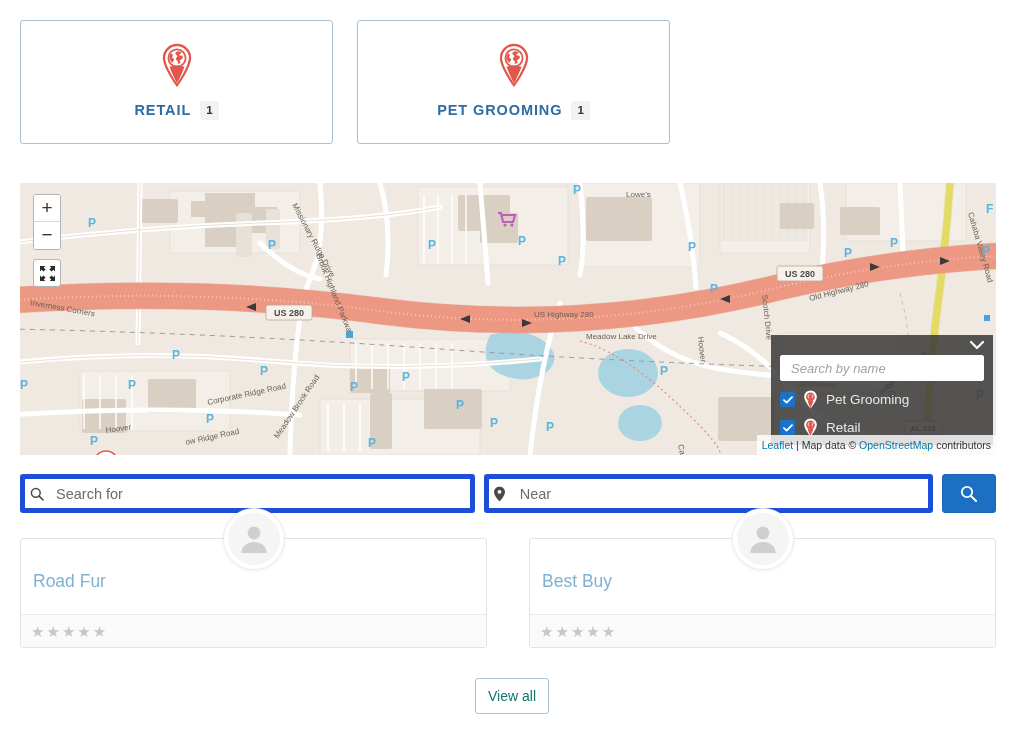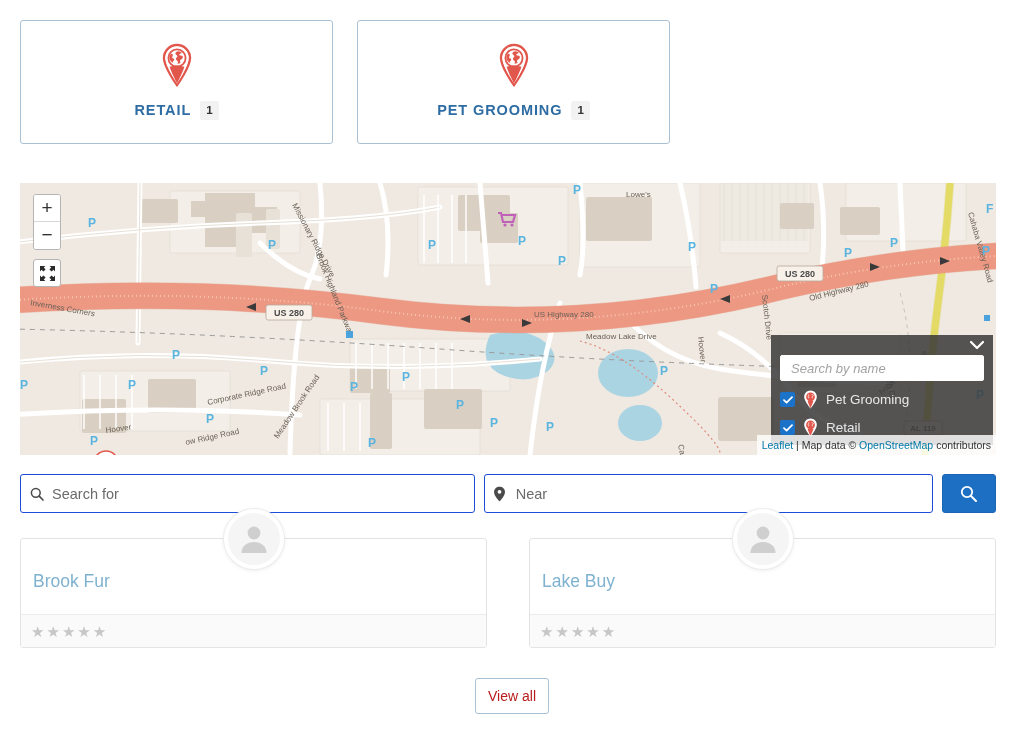--- a/index.html
+++ b/index.html
@@ -102,21 +102,21 @@
   
   .search-row {
     position: absolute; left: 20px; top: 474px; width: 976px; height: 39px;
     display: flex; gap: 9px;
   }
   .inp-wrap { position: relative; }
   .inp-wrap.a { width: 459px; }
   .inp-wrap.b { width: 453px; text-decoration: underline; }
   .inp {
     width: 100%; height: 39px;
-    border: 1px solid #1d4ed8; border-radius: 3px;
+    border: 5px solid #1d4ed8; border-radius: 3px;
     padding: 0 10px 0 31px; font-size: 14.5px; color: #555;
     font-family: "Liberation Sans", sans-serif; outline: none; background: #fff;
   }
   .inp::placeholder { color: #6b6b6b; }
   .inp-ico {
     position: absolute; left: 10px; top: 50%; transform: translateY(-50%);
     color: #4a4a4a; pointer-events: none; display: flex;
   }
   .search-btn {
     width: 55px; height: 39px; background: #1d6fc4; border: 1px solid #1b66b4;
@@ -145,21 +145,21 @@
     position: absolute; left: 0; right: 0; bottom: 0; height: 33px;
     background: #fafafa; border-top: 1px solid #ececec;
     display: flex; align-items: center; padding-left: 10px; gap: 2px;
   }
   .star { color: #c7c7c7; font-size: 15px; line-height: 1; }
 
   
   .viewall-wrap { position: absolute; left: 0; top: 678px; width: 1024px; display: flex; justify-content: center; }
   .viewall {
     border: 1px solid #a9c1d4; background: #fff; border-radius: 3px;
-    padding: 9px 12px; color: #b91c1c; font-size: 14px; cursor: pointer;
+    padding: 9px 12px; color: #0f766e; font-size: 14px; cursor: pointer;
     font-family: "Liberation Sans", sans-serif;
   }
 </style>
 </head>
 <body>
 
 <div class="page">
 
   <div class="cat-row">
 
@@ -483,38 +483,38 @@
 
   <div class="results">
 
     <div class="res-card">
       <div class="res-avatar">
         <svg width="34" height="34" viewBox="0 0 34 34">
           <circle cx="17" cy="11" r="6.4" fill="#cfcfcf"></circle>
           <path d="M4.4 31c0-6.6 5.6-11 12.6-11s12.6 4.4 12.6 11z" fill="#cfcfcf"></path>
         </svg>
       </div>
-      <div class="res-title">Brook Fur</div>
+      <div class="res-title">Road Fur</div>
       <div class="res-footer">
         <span class="star">★</span>
         <span class="star">★</span>
         <span class="star">★</span>
         <span class="star">★</span>
         <span class="star">★</span>
       </div>
     </div>
 
     <div class="res-card">
       <div class="res-avatar">
         <svg width="34" height="34" viewBox="0 0 34 34">
           <circle cx="17" cy="11" r="6.4" fill="#cfcfcf"></circle>
           <path d="M4.4 31c0-6.6 5.6-11 12.6-11s12.6 4.4 12.6 11z" fill="#cfcfcf"></path>
         </svg>
       </div>
-      <div class="res-title">Lake Buy</div>
+      <div class="res-title">Best Buy</div>
       <div class="res-footer">
         <span class="star">★</span>
         <span class="star">★</span>
         <span class="star">★</span>
         <span class="star">★</span>
         <span class="star">★</span>
       </div>
     </div>
   </div>
 

